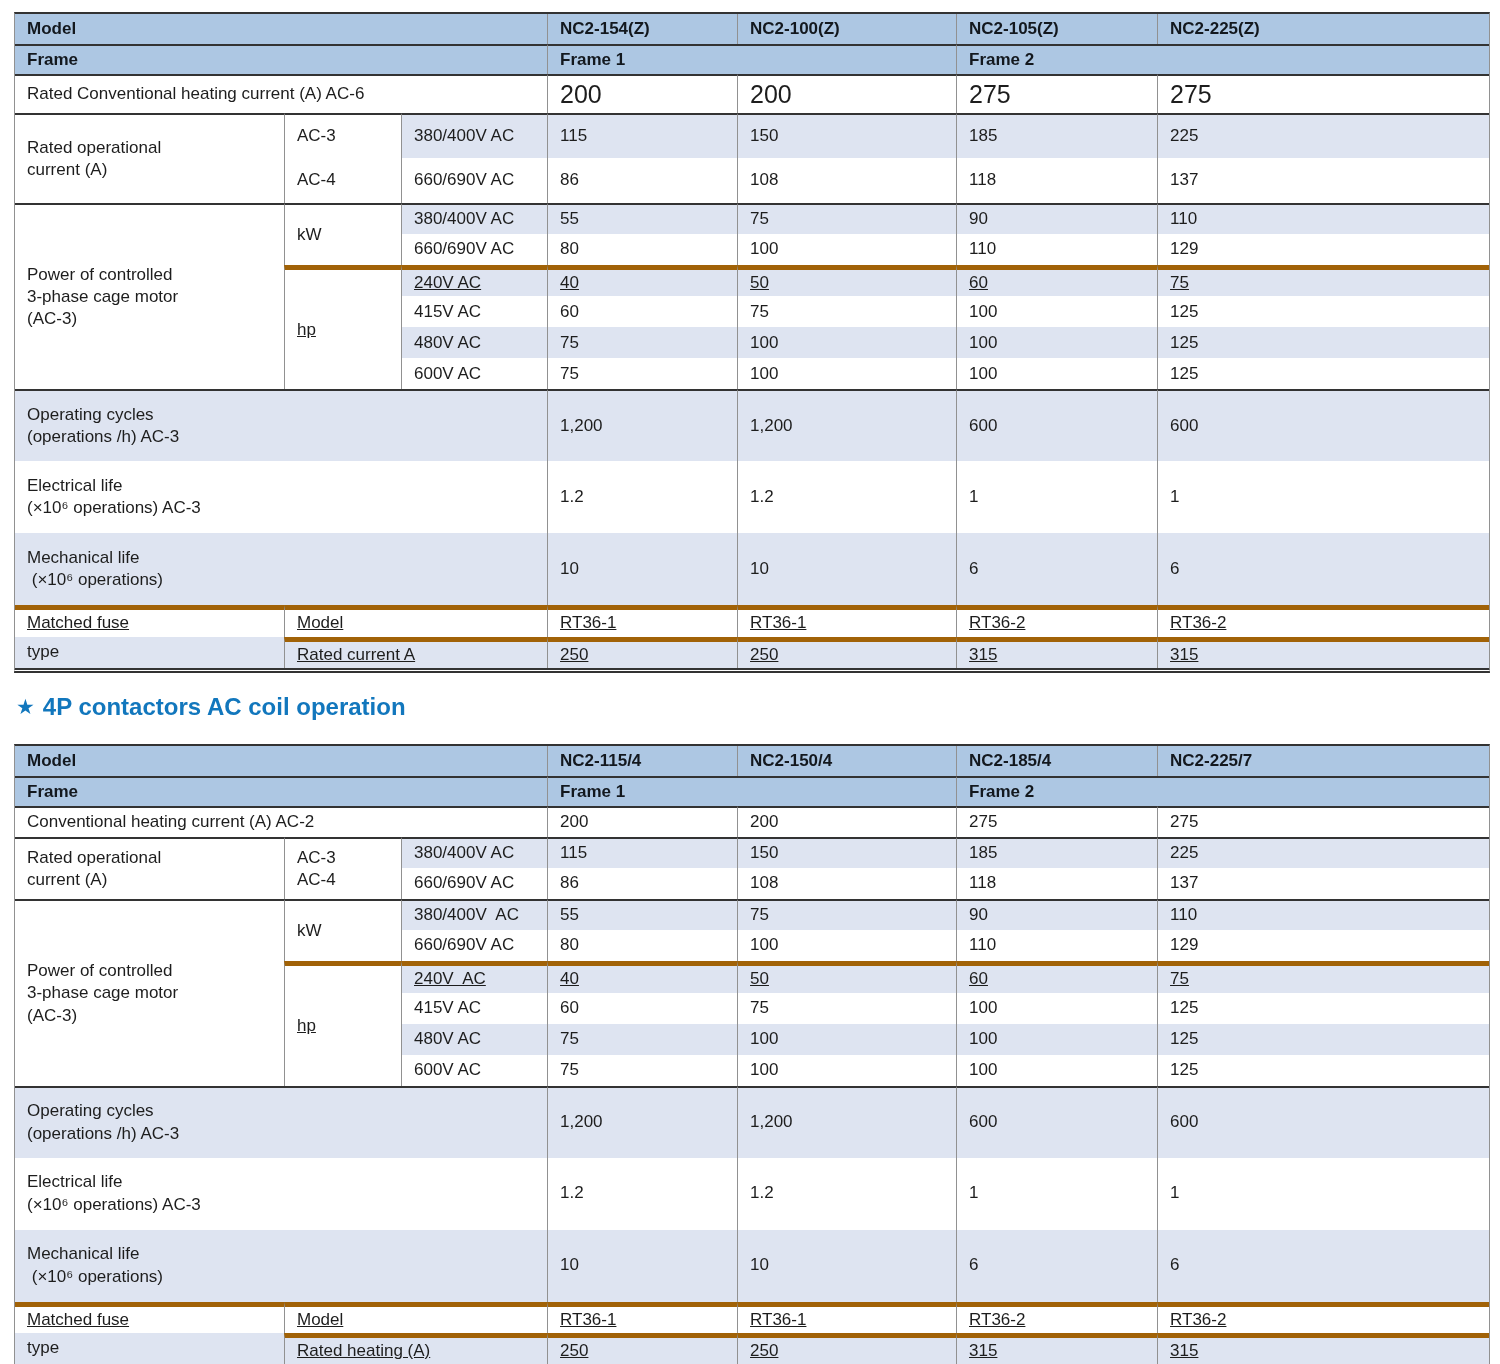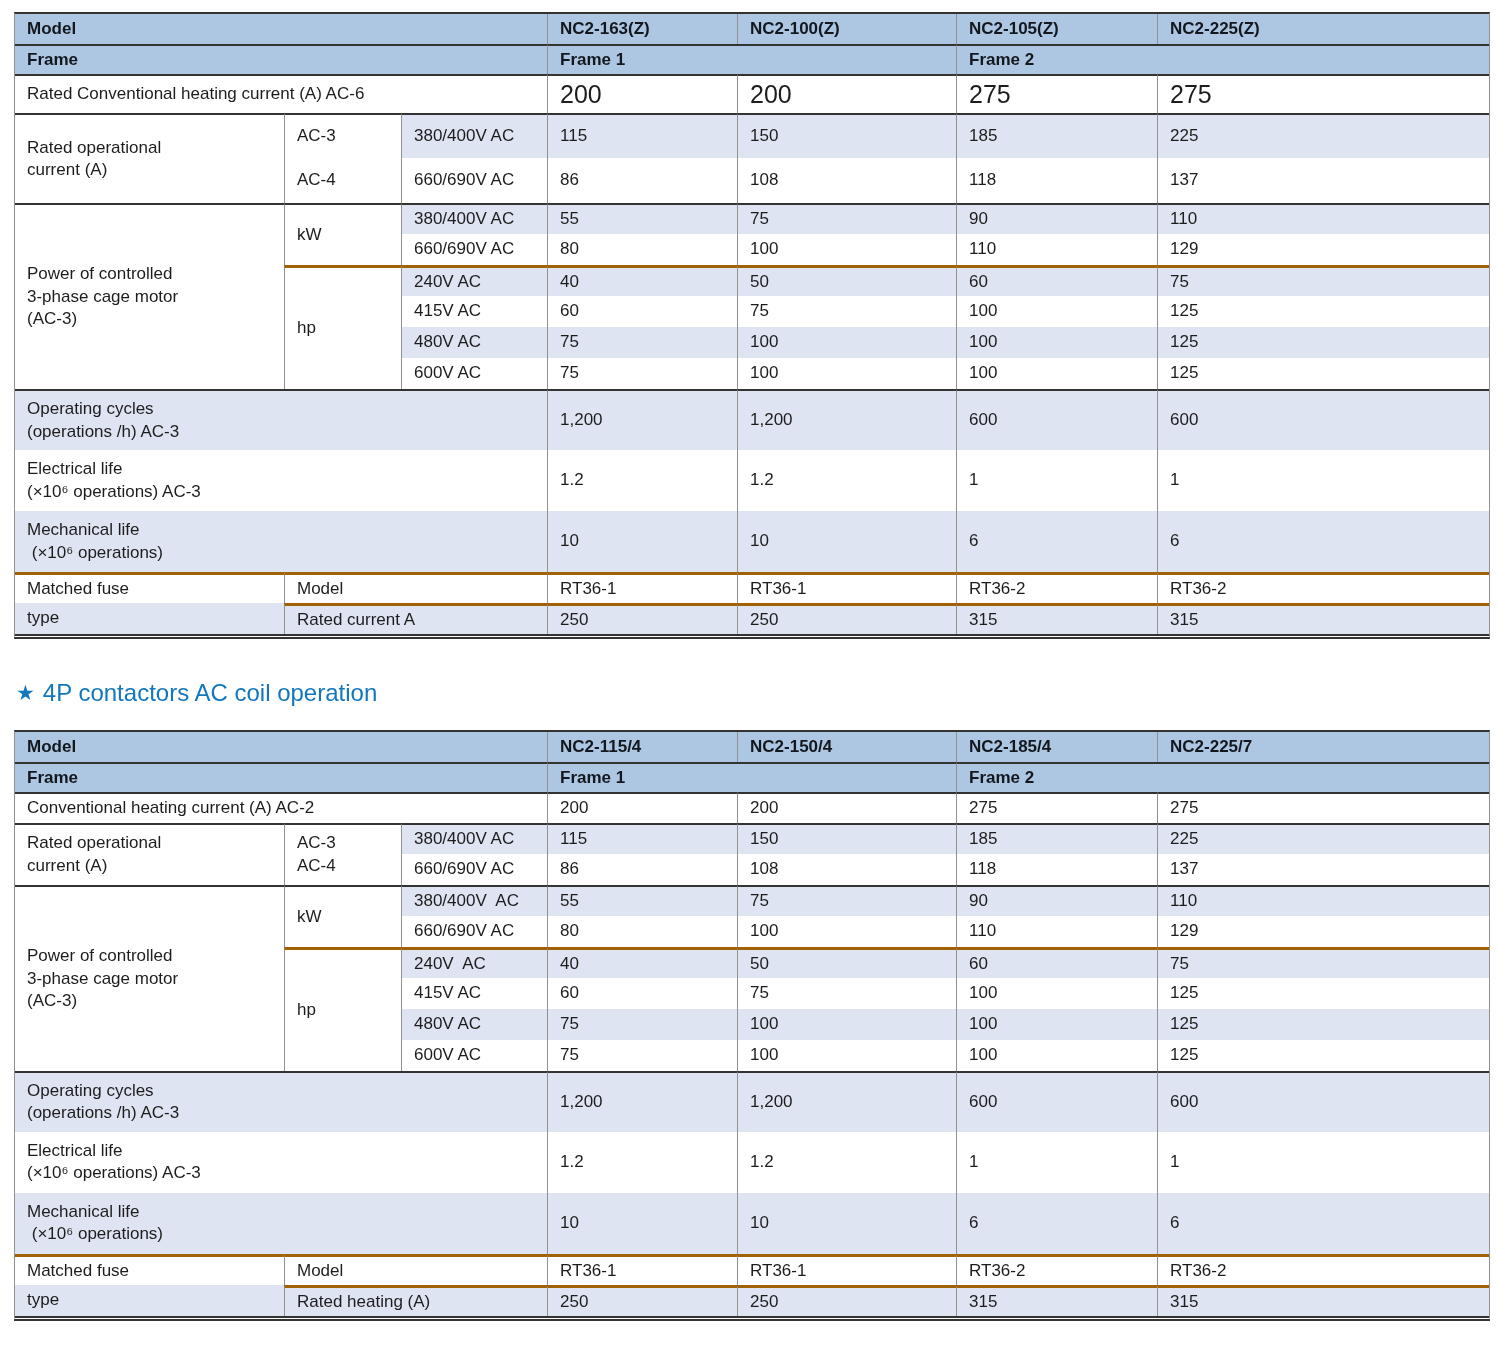--- a/index.html
+++ b/index.html
@@ -21,69 +21,69 @@
   }
   .page{padding:12px 12px 6px 14px;}
   .sec-title{
     font-size:24px;
     font-weight:400;
     color:var(--title-color);
     margin:0 0 22px 2px;
     line-height:1.2;
   }
   .sec-title .star{font-size:21px;margin-right:8px;position:relative;top:-1px;}
-  .sec-title.second{margin-top:40px;}
+  .sec-title.second{margin-top:20px;font-weight:bold;}
   table.spec{
     border-collapse:separate;
     border-spacing:0;
     table-layout:fixed;
     width:1476px;
     border-left:1px solid var(--border-gray);
     border-right:1px solid var(--border-gray);
     border-top:2px solid var(--border-dark);
     border-bottom:5px double var(--border-dark);
   }
   td{
     padding:2px 6px 2px 12px;
     vertical-align:middle;
     font-size:17px;
     line-height:1.32;
     white-space:pre-wrap;
     overflow:hidden;
   }
   tr.h30{height:30px;} tr.h31{height:31px;} tr.h32{height:33px;}
-  tr.h45{height:45px;} tr.h61{height:61px;}
+  tr.h45{height:45px;} tr.h61{height:72px;}
   .bg-blue{background:var(--header-bg);}
   .bg-lav{background:var(--stripe-bg);}
   .hdr{font-weight:bold;color:var(--header-text);}
   .big{font-size:25px;}
   .vl{border-left:1px solid var(--border-gray);}
   .bt-d{border-top:2px solid var(--border-dark);}
-  .bt-g{border-top:3px solid #a16207;}
+  .bt-g{border-top:5px solid #a16207;text-decoration:underline;}
 </style>
 </head>
 <body>
 
 <div class="page">
 
 
   <table class="spec">
     <colgroup>
       <col style="width:269px">
         <col style="width:117px">
         <col style="width:146px">
       <col style="width:190px">
         <col style="width:219px">
         <col style="width:201px">
         <col style="width:332px">
     </colgroup>
     <tbody>
       <tr class="h30">
         <td colspan="3" class="bg-blue hdr">Model</td>
-        <td class="bg-blue hdr vl">NC2-163(Z)</td>
+        <td class="bg-blue hdr vl">NC2-154(Z)</td>
         <td class="bg-blue hdr vl">NC2-100(Z)</td>
         <td class="bg-blue hdr vl">NC2-105(Z)</td>
         <td class="bg-blue hdr vl">NC2-225(Z)</td>
       </tr>
       <tr class="h30">
         <td colspan="3" class="bg-blue hdr bt-d">Frame</td>
         <td colspan="2" class="bg-blue hdr vl bt-d">Frame 1</td>
         <td colspan="2" class="bg-blue hdr vl bt-d">Frame 2</td>
       </tr>
       <tr class="h32">

